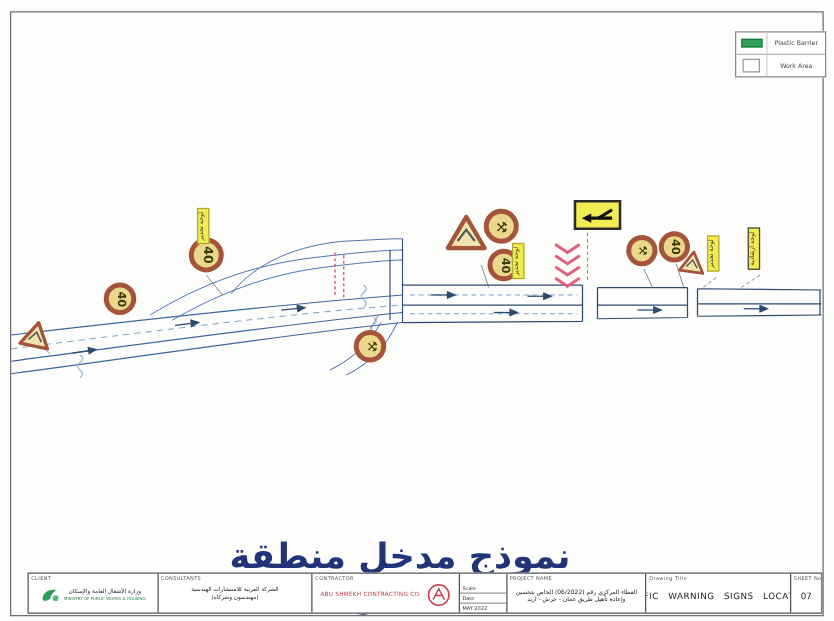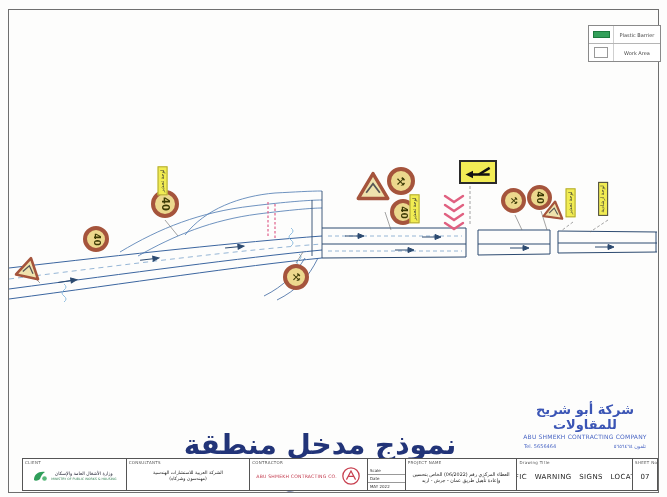--- a/index.html
+++ b/index.html
@@ -212,28 +212,20 @@
       <path d="M20,15 L33,7" stroke="#111" stroke-width="3" fill="none"></path>
       <path d="M13,10.5 L4,15 L13,19.5 Z" fill="#111"></path>
     </svg>
   </div>
 
   <div class="ytag" style="left:148px;top:176px">لوحة تحذير</div>
   <div class="ytag" style="left:400px;top:204px">لوحة تحذير</div>
   <div class="ytag" style="left:556px;top:198px">لوحة تحذير</div>
   <div class="ytag ytag-boxed" style="left:586px;top:194px">لوحة ارشادية</div>
 
-  <div class="stamp">
-    <div class="stamp-ar">شركة أبو شريح للمقاولات</div>
-    <div class="stamp-en">ABU SHMEKH CONTRACTING COMPANY</div>
-    <div class="stamp-tel">
-      <span>Tel. 5656464</span>
-      <span dir="rtl">تلفون ٥٦٥٦٤٦٤</span>
-    </div>
-  </div>
 
   <div class="main-title">نموذج مدخل منطقة العمل</div>
 
   <div class="tb">
     <div class="tb-cell" style="width:104px">
       <span class="tb-label">CLIENT</span>
       <div class="client-flex">
         <svg width="16" height="14" viewBox="0 0 16 14">
           <path d="M2,11 C2,5 7,2 13,3 C10,5 9,7 8,10 C6,12 3,12 2,11 Z" fill="#2f9e5a"></path>
           <circle cx="12.5" cy="9.5" r="2.3" fill="#57b879"></circle>

